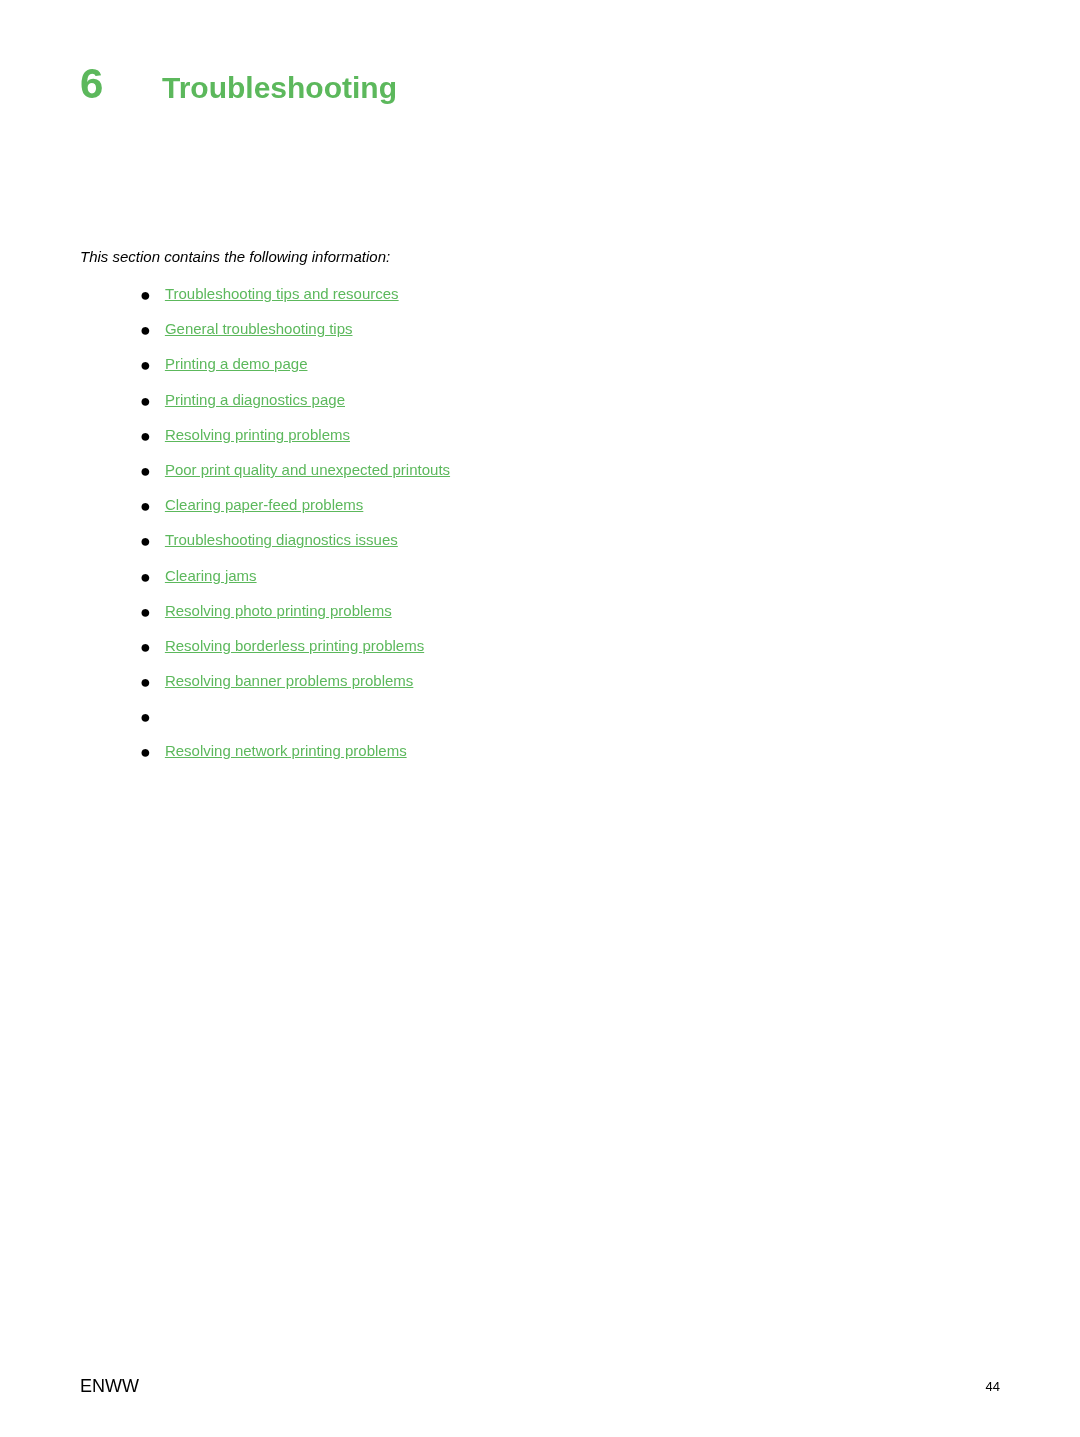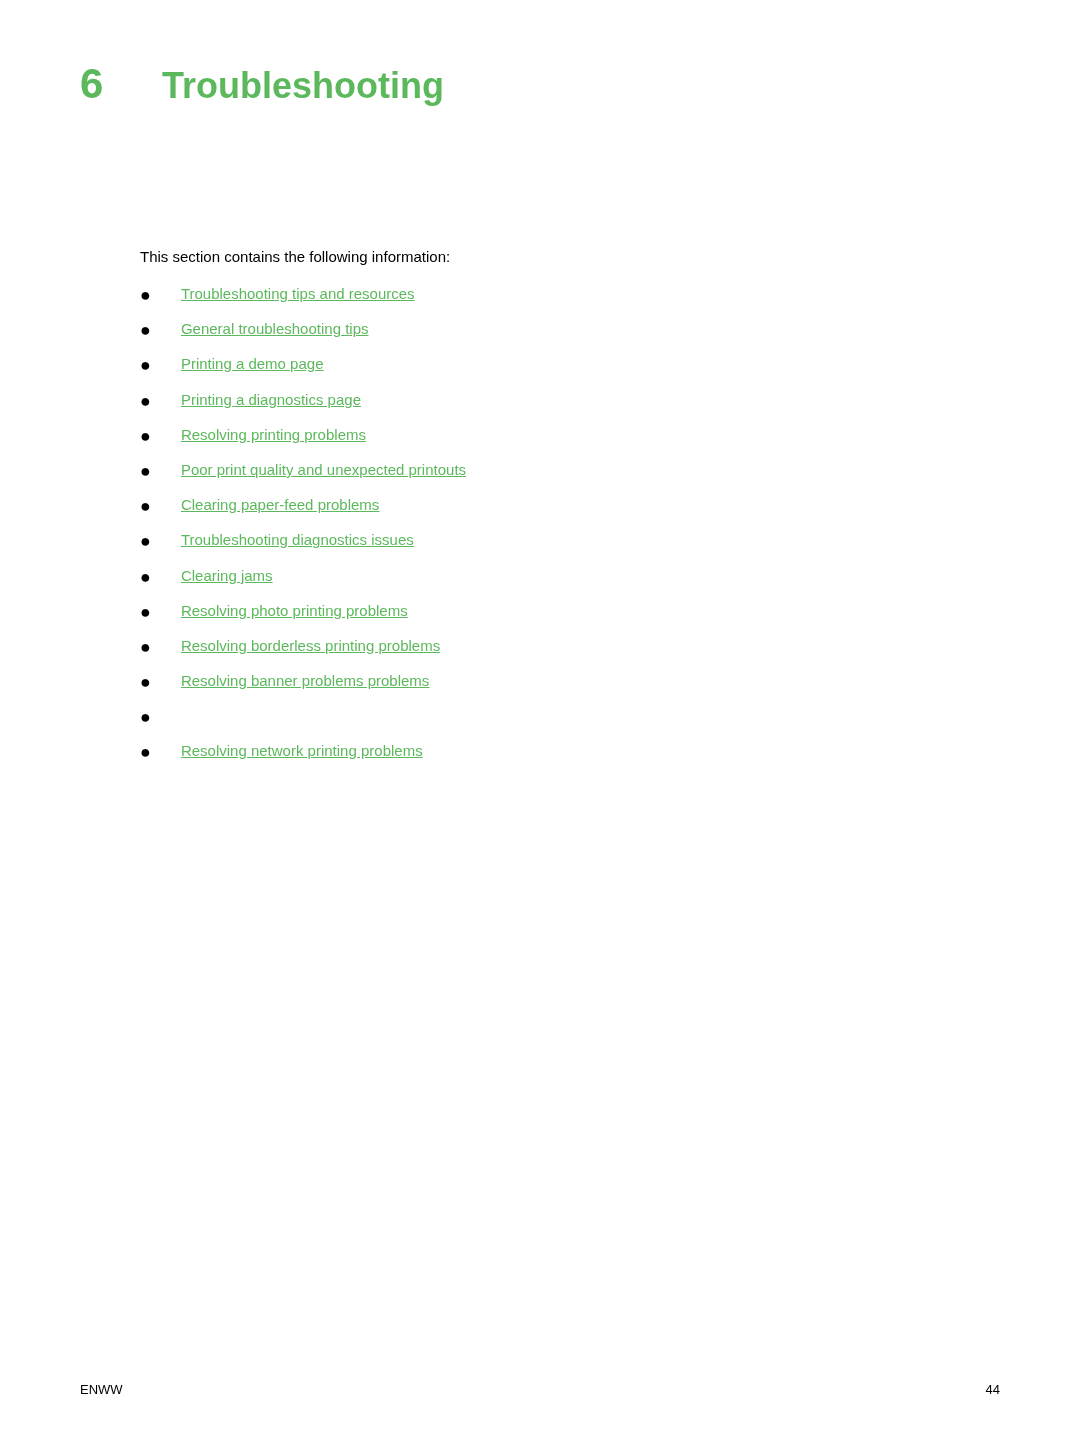--- a/index.html
+++ b/index.html
@@ -33,30 +33,30 @@
     }
 
     .chapter-number {
       font-size: 42px;
       font-weight: bold;
       color: #5cb85c;
       min-width: 50px;
     }
 
     .chapter-title {
-      font-size: 36px;
+      font-size: 30px;
       font-weight: bold;
       color: #5cb85c;
     }
 
     .intro-text {
       font-size: 15px;
       color: #000000;
       margin-bottom: 18px;
-      margin-left: 60px;
+      font-style: italic;
     }
 
     .toc-list {
       list-style: none;
       margin-left: 60px;
     }
 
     .toc-list li {
       display: flex;
       align-items: flex-start;
@@ -70,37 +70,36 @@
       margin-right: 14px;
       line-height: 1.4;
       flex-shrink: 0;
     }
 
     .toc-link {
       color: #5cb85c;
       text-decoration: underline;
       cursor: pointer;
       line-height: 1.4;
-      margin-left: 16px;
     }
 
     .page-footer {
       position: absolute;
       bottom: 40px;
       left: 80px;
       right: 80px;
       display: flex;
       justify-content: space-between;
       align-items: center;
       font-size: 13px;
       color: #000000;
     }
 
     .footer-left {
-      font-size: 13px;
+      font-size: 18px;
     }
 
     .footer-right {
       font-size: 13px;
     }
   </style>
 </head>
 <body>
 
 <div class="page-container">

